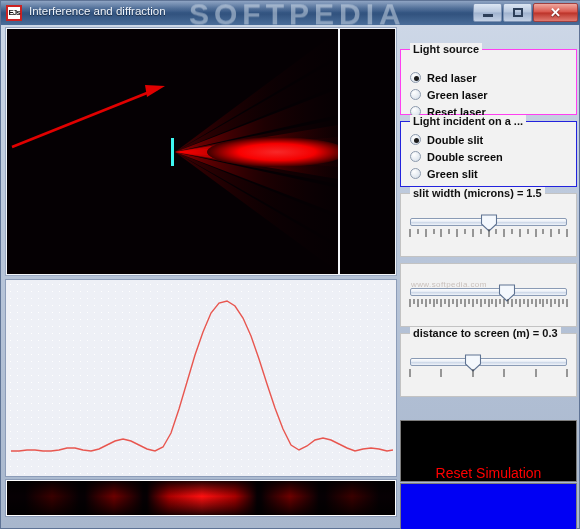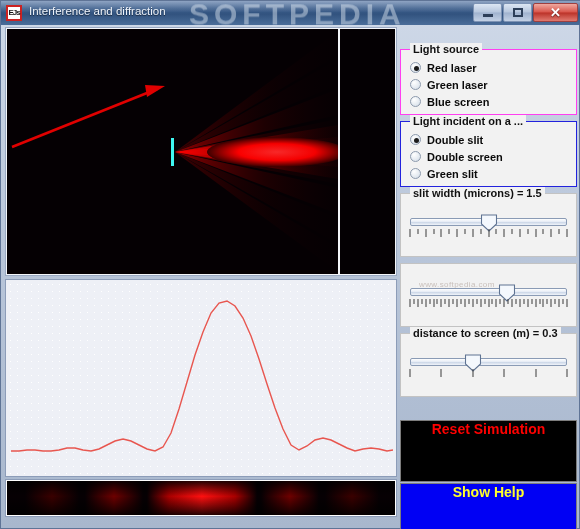--- a/index.html
+++ b/index.html
@@ -171,32 +171,32 @@
   }
   .thumb svg { display:block; }
   .ticks { position:relative; height:9px; margin-top:3px; }
   .tick { position:absolute; top:0; width:1px; background:#3b3b3b; transform:translateX(-50%); }
   .tick.major { height:8px; }
   .tick.minor { height:5px; }
 
   
   .action-btn {
     position:absolute; left:0; width:177px;
-    display:flex; align-items:flex-start; justify-content:center;
-    font-size:14px; font-weight:bold;
+    display:flex; align-items:flex-end; justify-content:center;
+    font-size:14px; font-weight:normal;
     border:1px solid #7d7d7d;
     cursor:pointer; user-select:none;
   }
   .btn-reset { background:#000000; color:#ff0000; }
   .btn-help  { background:#0000f4; color:#ffff2a; }
 
   .sw-watermark {
     position:absolute; left:10px; top:86px;
     font-size:8px; color:rgba(150,130,120,.45);
-    letter-spacing:.4px; pointer-events:none; white-space:nowrap;margin-left:8px;
+    letter-spacing:.4px; pointer-events:none; white-space:nowrap;
   }
 </style>
 </head>
 <body>
 
 <div id="app">
 
   <div class="titlebar">
     <div class="tb-gloss"></div>
     <div class="ejs-icon">
@@ -320,32 +320,32 @@
             <rect x="0" y="0" width="388" height="34" fill="url(#fbv)"></rect>
           </svg>
         </div>
       </div>
     </div>
 
     <div class="right-col">
 
       <div class="group pink" style="top:6px; height:66px;">
         <span class="legend">Light source</span>
-        <div style="padding-top:9px;">
+        <div style="padding-top:19px;">
           <div class="radio-row">
             <span class="radio on"></span>
             <span class="radio-label">Red laser</span>
           </div>
           <div class="radio-row">
             <span class="radio"></span>
             <span class="radio-label">Green laser</span>
           </div>
           <div class="radio-row">
             <span class="radio"></span>
-            <span class="radio-label">Blue screen</span>
+            <span class="radio-label">Reset laser</span>
           </div>
         </div>
       </div>
 
       <div class="group blue" style="top:78px; height:66px;">
         <span class="legend">Light incident on a ...</span>
         <div style="padding-top:9px;">
           <div class="radio-row">
             <span class="radio on"></span>
             <span class="radio-label">Double slit</span>

